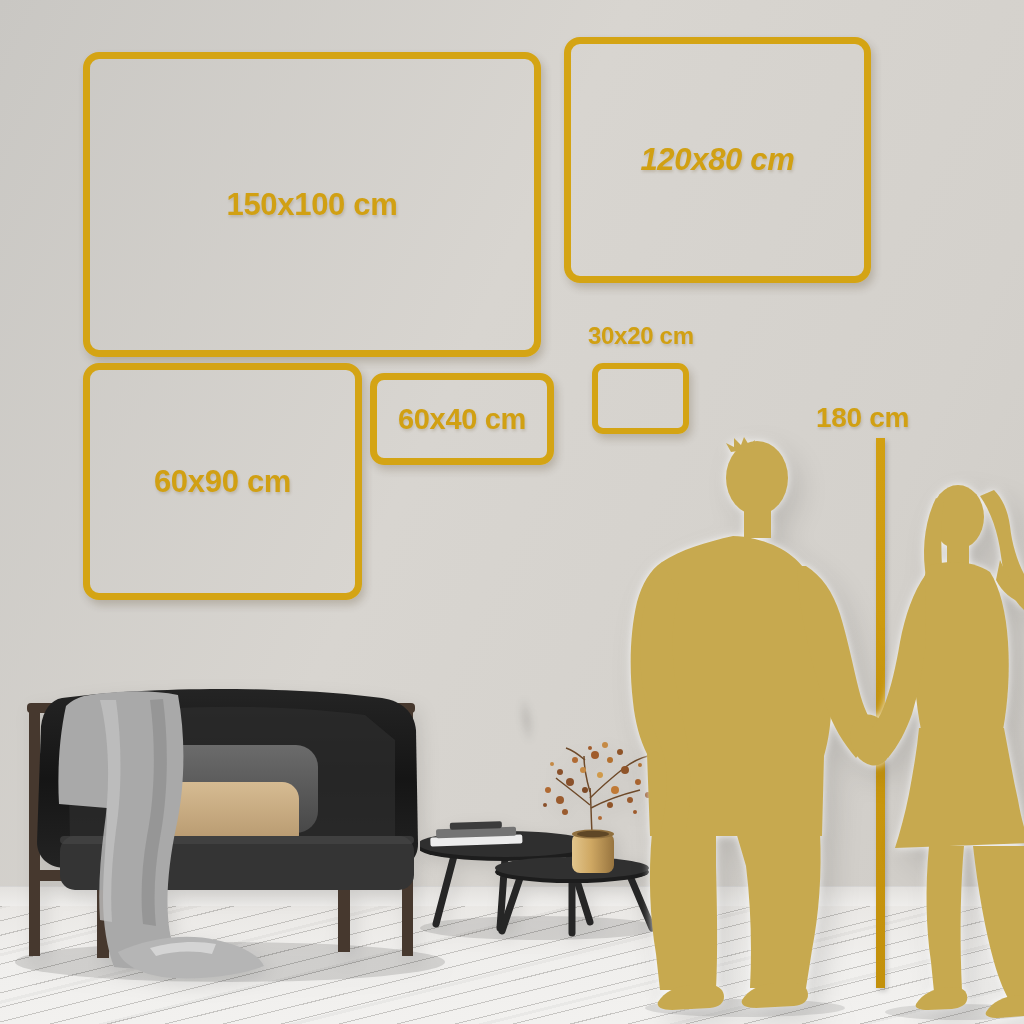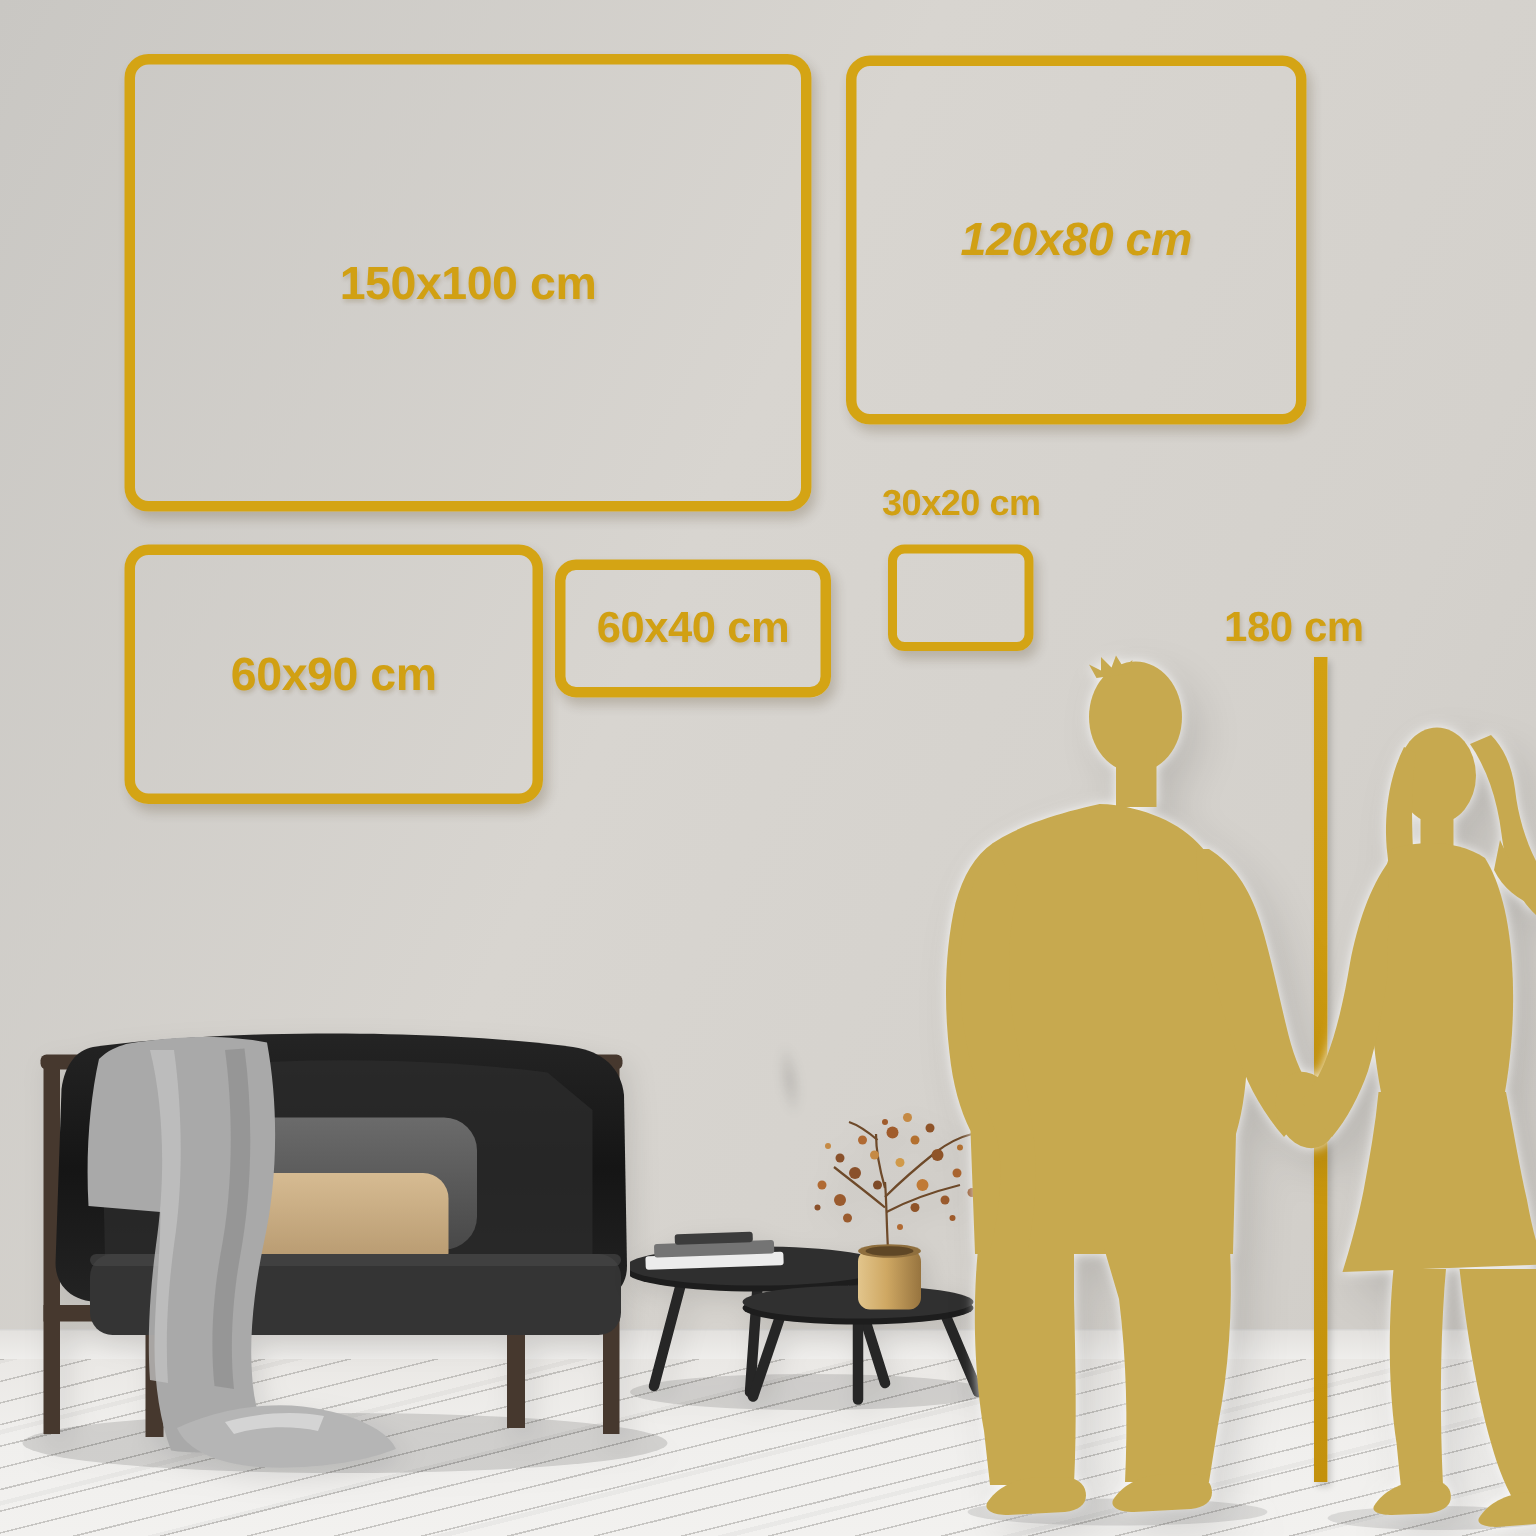--- a/index.html
+++ b/index.html
@@ -27,23 +27,23 @@
     position:absolute;box-sizing:border-box;
     border:7px solid #d4a414;border-radius:16px;
     box-shadow:3px 5px 8px rgba(60,40,0,0.20);
     display:flex;align-items:center;justify-content:center;
   }
   .frame-label,.floating-label{
     color:#d1a013;font-weight:800;letter-spacing:-0.3px;
     text-shadow:1px 2px 3px rgba(90,60,0,0.18);
     white-space:nowrap;
   }
-  #frame-150 {left:83px; top:36px; width:458px;height:305px;}
+  #frame-150 {left:83px; top:52px; width:458px;height:305px;}
   #frame-120 {left:564px;top:37px; width:307px;height:246px;font-style:italic;}
-  #frame-6090{left:83px; top:363px;width:279px;height:173px;text-align:center;}
+  #frame-6090{left:83px; top:363px;width:279px;height:237px;text-align:center;}
   #frame-6040{left:370px;top:363px;width:184px;height:92px;border-radius:14px;margin-top:10px;}
   #frame-3020{left:592px;top:363px;width:97px; height:71px; border-width:6px;border-radius:11px;}
   #frame-150 .frame-label,#frame-120 .frame-label,#frame-6090 .frame-label{font-size:31px;}
   #frame-6040 .frame-label{font-size:29px;}
   #label-3020{position:absolute;left:588px;top:322px;font-size:24px;}
   
   #ruler-label{position:absolute;left:816px;top:402px;width:122px;text-align:left;font-size:28px;}
   #ruler-line{
     position:absolute;left:876px;top:438px;width:9px;height:550px;
     background:linear-gradient(180deg,#d2a012,#c3910c);

